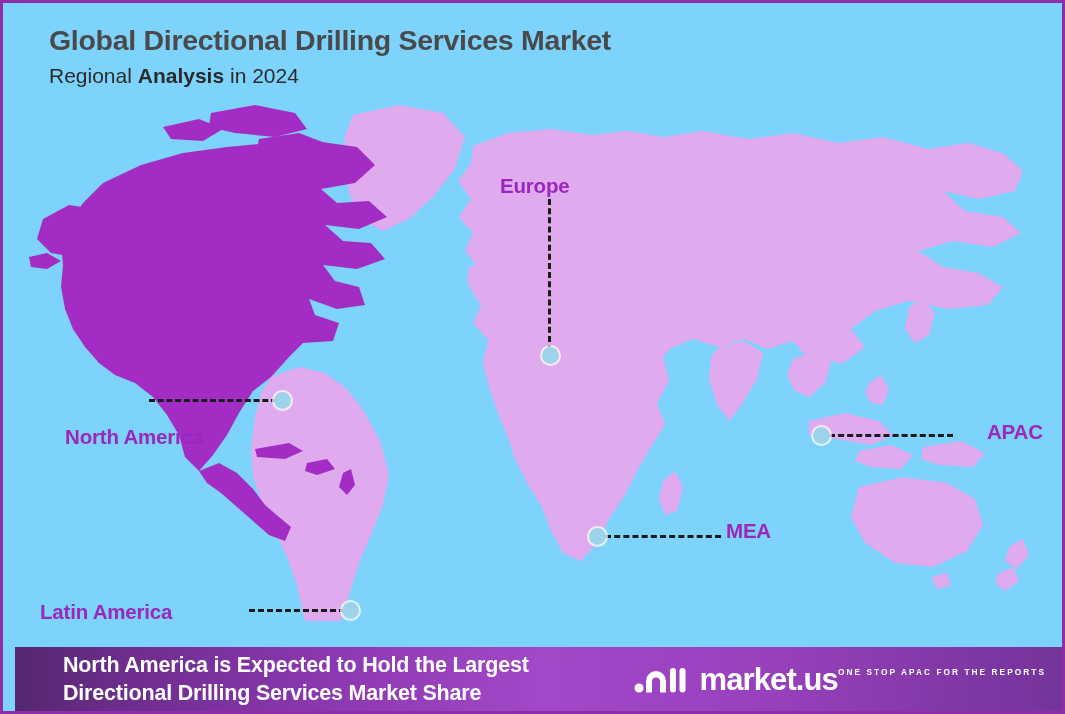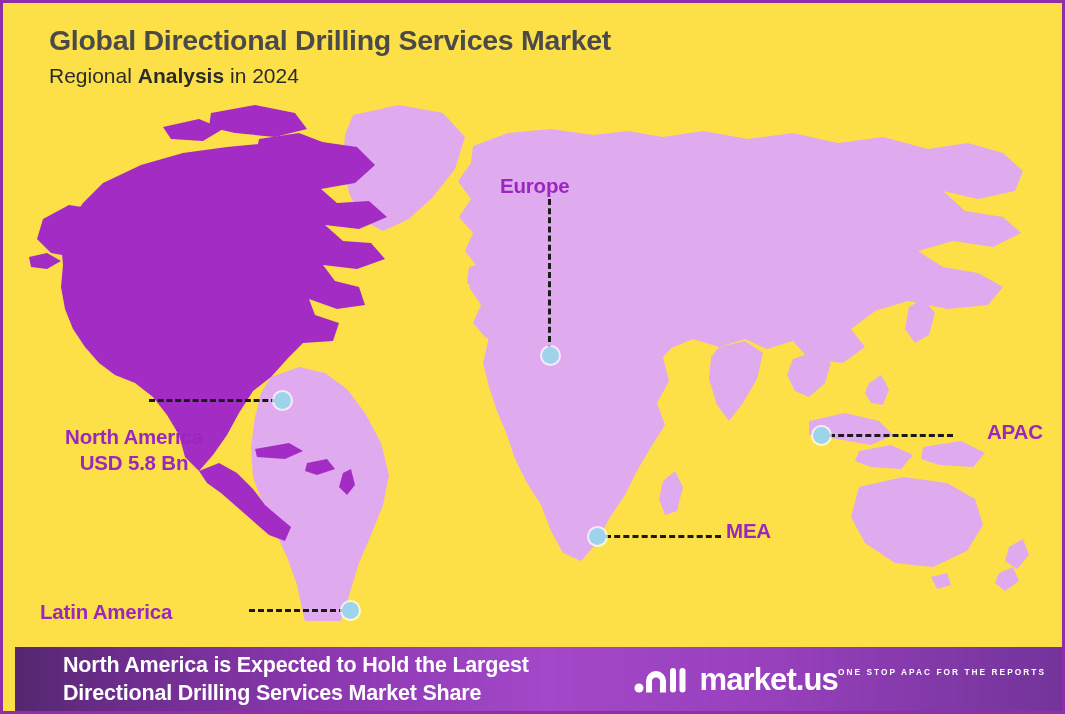--- a/index.html
+++ b/index.html
@@ -6,21 +6,21 @@
   * { margin:0; padding:0; box-sizing:border-box; }
   html, body {
     width:1065px; height:714px;
     background:#ffffff;
     font-family:"Liberation Sans", sans-serif;
     overflow:hidden;
   }
   #infographic {
     position:relative;
     width:1065px; height:714px;
-    background:#fde047;
+    background:#7dd3fc;
     border:3px solid #8E2FA8;
     overflow:hidden;
   }
 
   
   .header { position:absolute; left:46px; top:20px; width:860px; }
   .title {
     font-size:28.5px; font-weight:700; color:#4a4a4a;
     letter-spacing:-0.3px; line-height:1.2; white-space:nowrap;
   }
@@ -257,21 +257,20 @@
     <div class="callout" id="label-mea">
       <div>MEA</div>
     </div>
 
     <div class="callout" id="label-latin-america">
       <div>Latin America</div>
     </div>
 
     <div class="callout" id="label-north-america">
       <div>North America</div>
-      <div>USD 5.8 Bn</div>
     </div>
   </div>
 
   <div class="banner">
     <div class="banner-text">North America is Expected to Hold the Largest
 Directional Drilling Services Market Share</div>
 
     <div class="logo">
       <svg class="logo-mark" viewBox="0 0 112 72">
         <circle cx="12" cy="54" r="9" fill="#ffffff"></circle>

